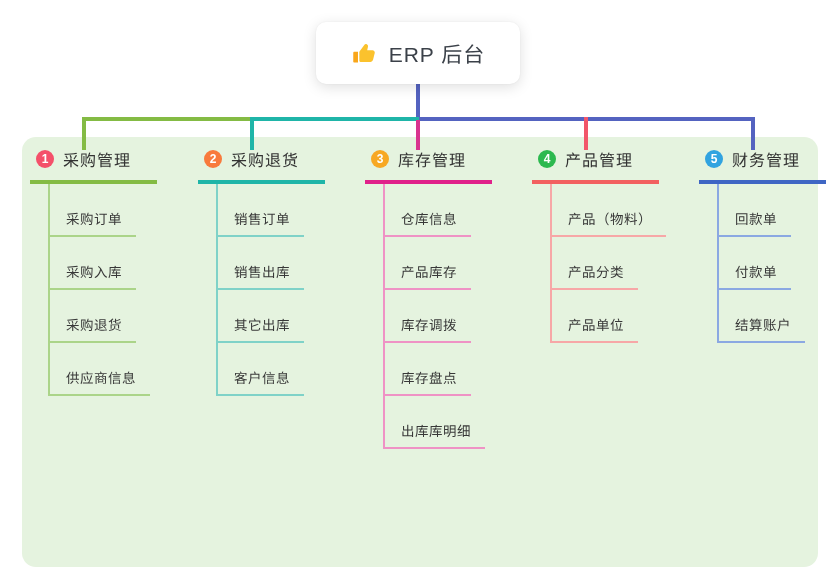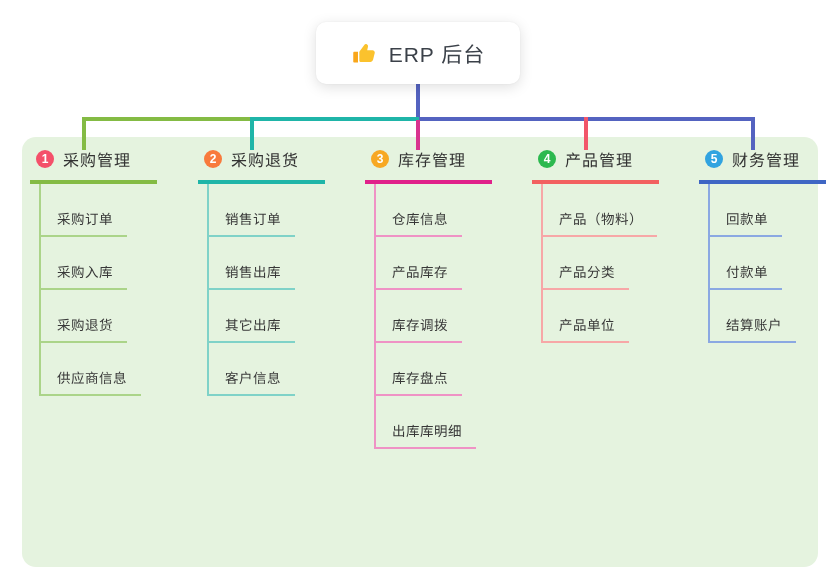--- a/index.html
+++ b/index.html
@@ -59,21 +59,21 @@
   .badge {
     flex: 0 0 auto; width: 18px; height: 18px; border-radius: 50%;
     background: var(--badge); color: #fff;
     font-size: 12px; font-weight: 700; line-height: 1;
     display: flex; align-items: center; justify-content: center;
   }
   .branch-title { font-size: 16px; font-weight: 500; color: #333; letter-spacing: 1px; }
 
   .children {
     list-style: none;
-    margin-left: 9px;
+    margin-left: 18px;
     border-left: 2px solid var(--light);
     width: max-content;
   }
   .child {
     width: max-content;
     padding: 26px 14px 6px 16px;
     border-bottom: 2px solid var(--light);
     font-size: 13.5px; line-height: 19px; color: #383838; letter-spacing: .5px;
   }
 </style>

